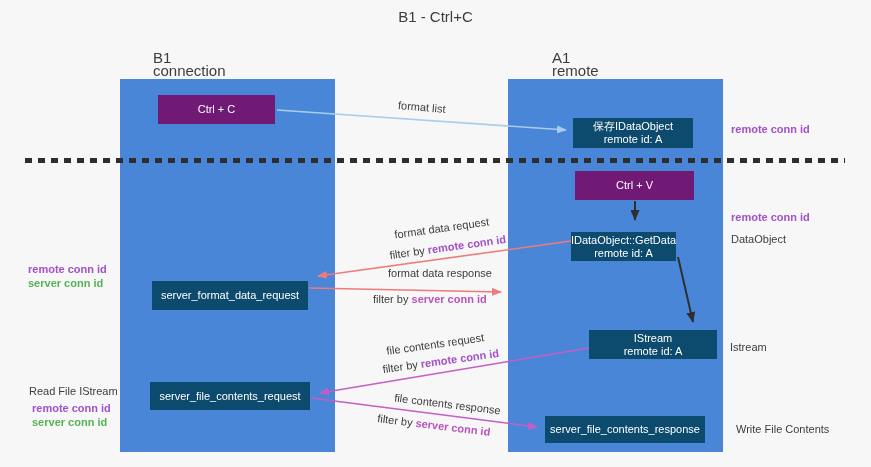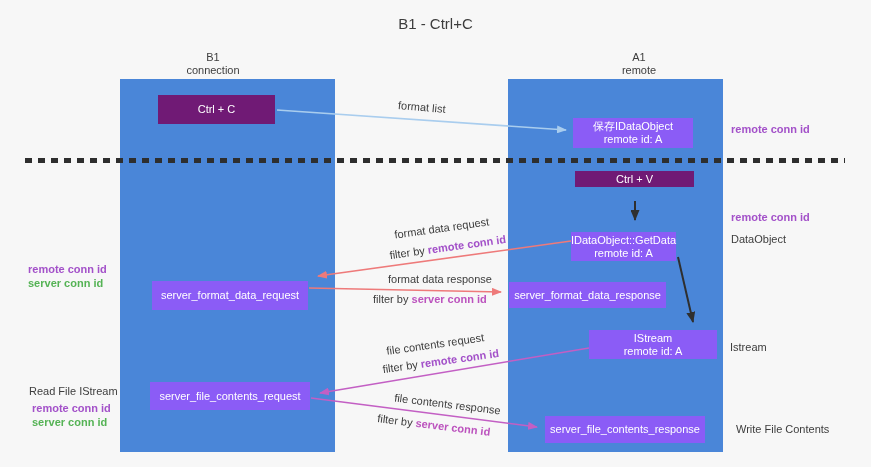--- a/index.html
+++ b/index.html
@@ -2,50 +2,50 @@
 <html><head>
 <meta charset="utf-8">
 <style>
   html,body { margin:0; padding:0; }
   .canvas {
     position:relative; width:871px; height:467px;
     background:#f7f7f7; overflow:hidden;
     font-family:"Liberation Sans", sans-serif;
     color:#3d3d3d;
   }
-  .title-block { position:absolute; left:0; right:0; top:14px; text-align:center; }
+  .title-block { position:absolute; left:0; right:0; top:7px; text-align:center; }
   .title-line { font-size:15px; line-height:19px; color:#3d3d3d; }
 
-  .col-header { position:absolute; width:120px; text-align:center; font-size:11px; line-height:13px; }
+  .col-header { position:absolute; width:120px; font-size:15px; line-height:13px; }
   #hdr-left  { left:153px; top:51px; }
-  #hdr-right { left:579px; top:51px; }
+  #hdr-right { left:552px; top:51px; }
 
   .lane { position:absolute; top:79px; width:215px; height:373px; background:#4a86d8; }
   #lane-left  { left:120px; }
   #lane-right { left:508px; }
 
   .dash-divider {
     position:absolute; left:25px; top:158px; width:820px; height:5px;
     background:repeating-linear-gradient(90deg,#2e2e2e 0 7px, transparent 7px 13px);
   }
 
   .overlay { position:absolute; left:0; top:0; pointer-events:none; }
 
   .box {
     position:absolute; display:flex; flex-direction:column;
     align-items:center; justify-content:center;
     color:#fff; font-size:11px; line-height:13px; text-align:center;
     white-space:nowrap;
   }
   .green  { background:#701a75; }
-  .orange { background:#8b5cf6; }
+  .orange { background:#0c4a6e; }
 
   #box-ctrl-c      { left:158px; top:95px;  width:117px; height:29px; }
   #box-save        { left:573px; top:118px; width:120px; height:30px; }
-  #box-ctrl-v      { left:575px; top:171px; width:119px; height:16px; }
+  #box-ctrl-v      { left:575px; top:171px; width:119px; height:29px; }
   #box-getdata     { left:571px; top:232px; width:105px; height:29px; }
   #box-format-req  { left:152px; top:266px; width:156px; height:29px;margin-top:15px; }
   #box-format-resp { left:509px; top:282px; width:157px; height:26px; }
   #box-istream     { left:589px; top:330px; width:128px; height:29px; }
   #box-file-req    { left:150px; top:382px; width:160px; height:28px; }
   #box-file-resp   { left:545px; top:416px; width:160px; height:27px; }
 
   .lbl { position:absolute; font-size:11px; white-space:nowrap; }
   .bold-purple  { color:#a351c9; font-weight:bold; }
   .bold-green   { color:#55b355; font-weight:bold; }
@@ -59,21 +59,21 @@
 
   #lbl-left-remote-1 { left:28px; top:263px; }
   #lbl-left-server-1 { left:28px; top:277px; }
   #lbl-read          { left:29px; top:385px; }
   #lbl-left-remote-2 { left:32px; top:402px; }
   #lbl-left-server-2 { left:32px; top:416px; }
 
   #fl-format-list { left:398px; top:101px; transform:rotate(5deg); }
   #fl-fdr         { left:394px; top:222px; transform:rotate(-8deg); }
   #fl-fbr1        { left:389px; top:241px; transform:rotate(-8deg); }
-  #fl-fdresp      { left:388px; top:273px; }
+  #fl-fdresp      { left:388px; top:267px; }
   #fl-fbs1        { left:373px; top:293px; }
   #fl-fcr         { left:386px; top:338px; transform:rotate(-8deg); }
   #fl-fbr2        { left:382px; top:355px; transform:rotate(-8deg); }
   #fl-fcresp      { left:394px; top:398px; transform:rotate(7deg); }
   #fl-fbs2        { left:377px; top:419px; transform:rotate(7deg); }
 </style>
 </head>
 <body>
 
 <div class="canvas">
@@ -135,23 +135,20 @@
 
   <div class="box orange" id="box-getdata">
     <span>IDataObject::GetData</span>
     <span>remote id: A</span>
   </div>
 
   <div class="box orange" id="box-format-req">
     <span>server_format_data_request</span>
   </div>
 
-  <div class="box orange" id="box-format-resp">
-    <span>server_format_data_response</span>
-  </div>
 
   <div class="box orange" id="box-istream">
     <span>IStream</span>
     <span>remote id: A</span>
   </div>
 
   <div class="box orange" id="box-file-resp">
     <span>server_file_contents_response</span>
   </div>
 

